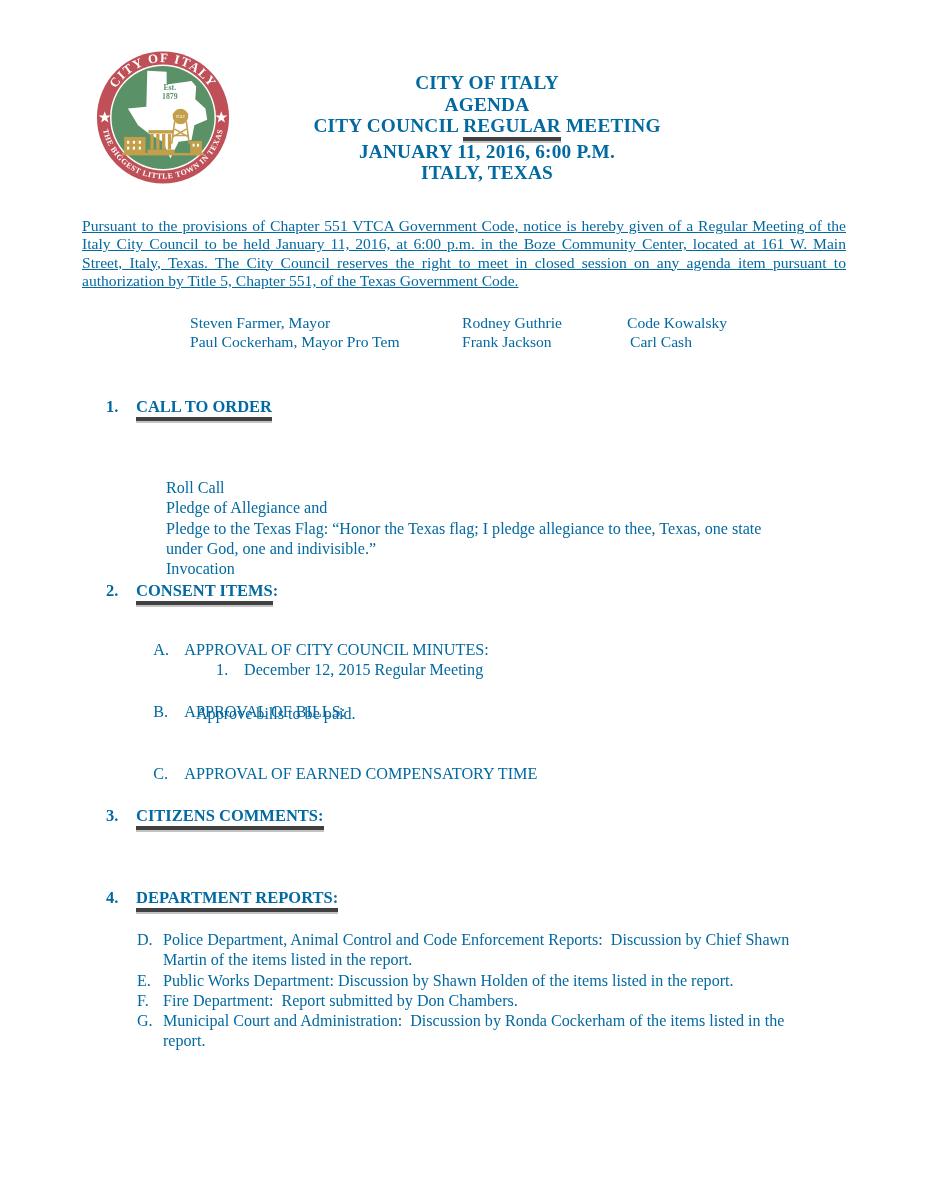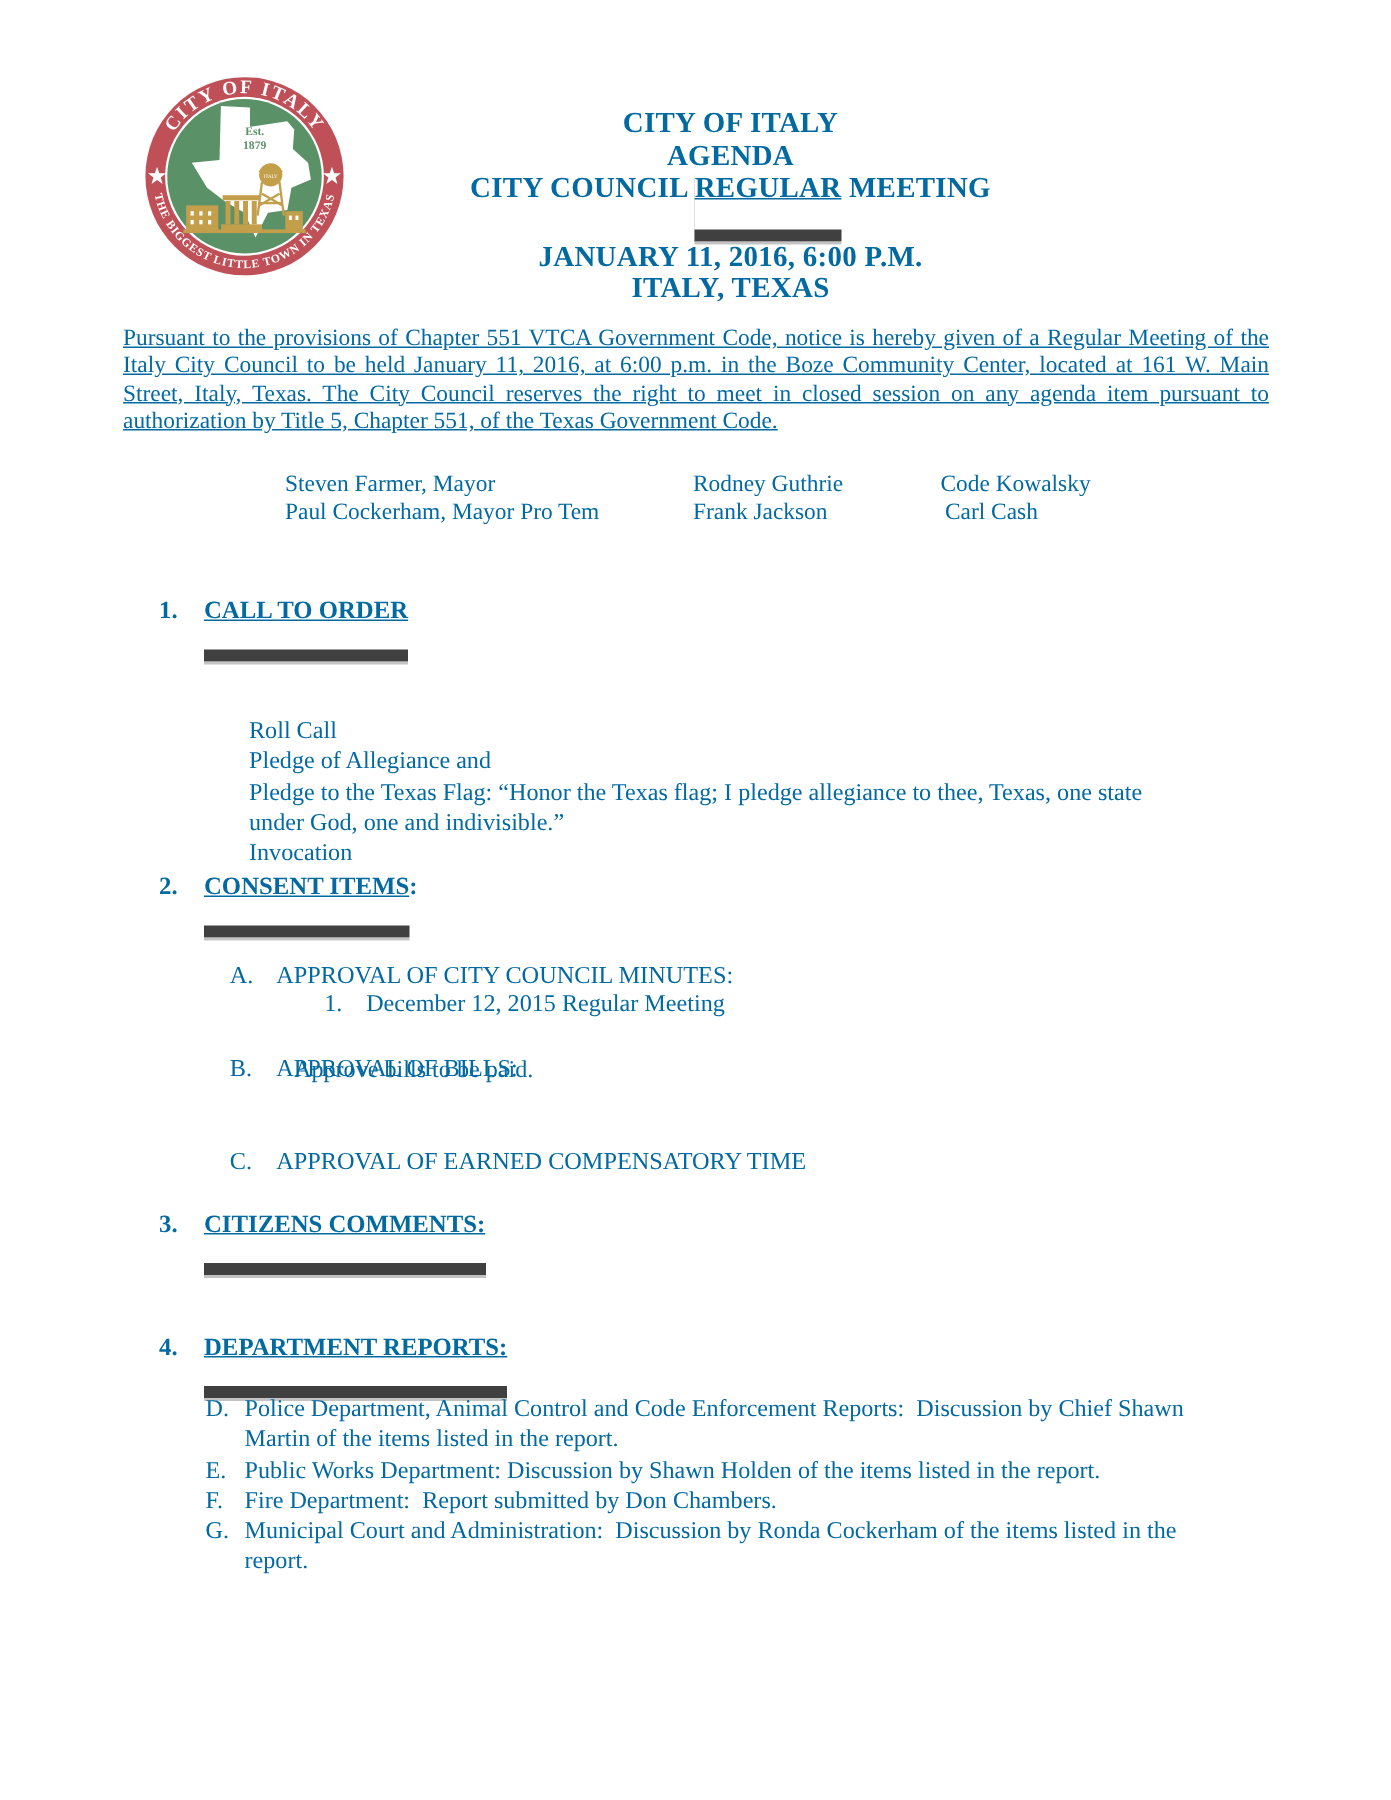--- a/index.html
+++ b/index.html
@@ -14,24 +14,23 @@
   .logo { position:absolute; left:95px; top:47px; }
 
   
   .title-block {
     left:280px; top:72px; width:414px; text-align:center;
     font-weight:700; font-size:19.3px; line-height:21.6px; letter-spacing:0.2px;
   }
 
   
   .u {
-    display:inline-block; padding-bottom:16px;
-    border-bottom:8px solid #404040;
+    display:inline-block; padding-bottom:0px;
+    border-bottom:4px solid #404040;
     box-shadow:0 2px 0 rgba(145,145,145,0.55);
-    text-decoration:underline;
   }
 
   .notice {
     left:82px; top:217px; width:764px;
     font-size:15.6px; line-height:18.3px; text-align:justify;text-decoration:underline;
   }
 
   .officials-col { font-size:15.6px; line-height:18.6px; }
   .pad-left { padding-left:3px; }
 

